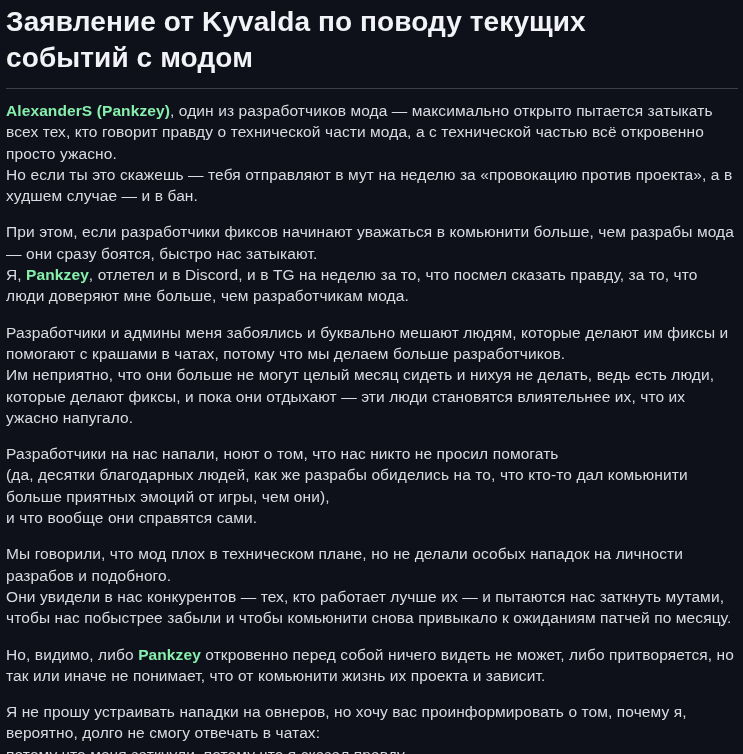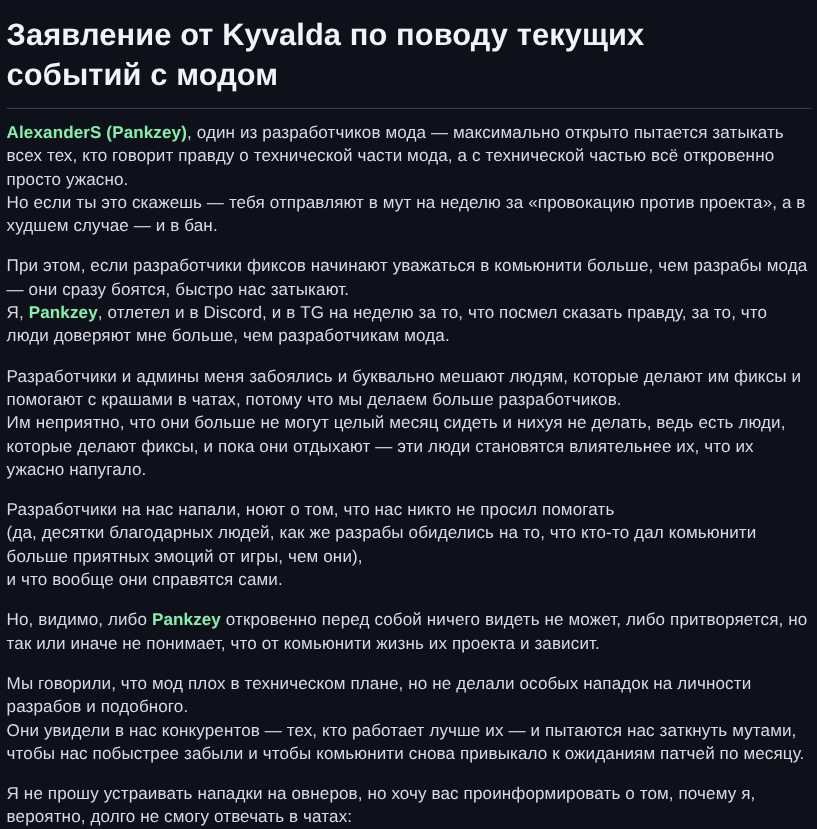--- a/index.html
+++ b/index.html
@@ -12,21 +12,21 @@
     height: 754px;
     overflow: hidden;
     box-sizing: border-box;
     font-family: "Liberation Sans", "DejaVu Sans", sans-serif;
     -webkit-font-smoothing: antialiased;
   }
   .page {
     box-sizing: border-box;
     width: 743px;
     height: 576px;
-    padding: 14px 5px 0 6px;
+    padding: 4px 5px 0 6px;
   }
   .page-title {
     margin: 0 0 12px 0;
     max-width: 650px;
     font-size: 28px;
     line-height: 36px;
     font-weight: 700;
     color: #f2f3f7;
     letter-spacing: 0.1px;
   }
@@ -55,17 +55,17 @@
 <body>
 
 <div class="page">
   <h1 class="page-title">Заявление от Kyvalda по поводу текущих событий с модом</h1>
   <hr class="title-divider">
   <div class="article-body">
       <p class="para"><strong>AlexanderS (Pankzey)</strong>, один из разработчиков мода — максимально открыто пытается затыкать всех тех, кто говорит правду о технической части мода, а с технической частью всё откровенно просто ужасно.<br>Но если ты это скажешь — тебя отправляют в мут на неделю за «провокацию против проекта», а в худшем случае — и в бан.</p>
       <p class="para">При этом, если разработчики фиксов начинают уважаться в комьюнити больше, чем разрабы мода — они сразу боятся, быстро нас затыкают.<br>Я, <strong>Pankzey</strong>, отлетел и в Discord, и в TG на неделю за то, что посмел сказать правду, за то, что люди доверяют мне больше, чем разработчикам мода.</p>
       <p class="para">Разработчики и админы меня забоялись и буквально мешают людям, которые делают им фиксы и помогают с крашами в чатах, потому что мы делаем больше разработчиков.<br>Им неприятно, что они больше не могут целый месяц сидеть и нихуя не делать, ведь есть люди, которые делают фиксы, и пока они отдыхают — эти люди становятся влиятельнее их, что их ужасно напугало.</p>
       <p class="para">Разработчики на нас напали, ноют о том, что нас никто не просил помогать<br>(да, десятки благодарных людей, как же разрабы обиделись на то, что кто-то дал комьюнити больше приятных эмоций от игры, чем они),<br>и что вообще они справятся сами.</p>
+      <p class="para">Мы говорили, что мод плох в техническом плане, но не делали особых нападок на личности разрабов и подобного.<br>Они увидели в нас конкурентов — тех, кто работает лучше их — и пытаются нас заткнуть мутами, чтобы нас побыстрее забыли и чтобы комьюнити снова привыкало к ожиданиям патчей по месяцу.</p>
       <p class="para">Но, видимо, либо <strong>Pankzey</strong> откровенно перед собой ничего видеть не может, либо притворяется, но так или иначе не понимает, что от комьюнити жизнь их проекта и зависит.</p>
-      <p class="para">Мы говорили, что мод плох в техническом плане, но не делали особых нападок на личности разрабов и подобного.<br>Они увидели в нас конкурентов — тех, кто работает лучше их — и пытаются нас заткнуть мутами, чтобы нас побыстрее забыли и чтобы комьюнити снова привыкало к ожиданиям патчей по месяцу.</p>
       <p class="para">Я не прошу устраивать нападки на овнеров, но хочу вас проинформировать о том, почему я, вероятно, долго не смогу отвечать в чатах:<br>потому что меня заткнули, потому что я сказал правду.</p>
     </div>
 </div>
 
 </body></html>

